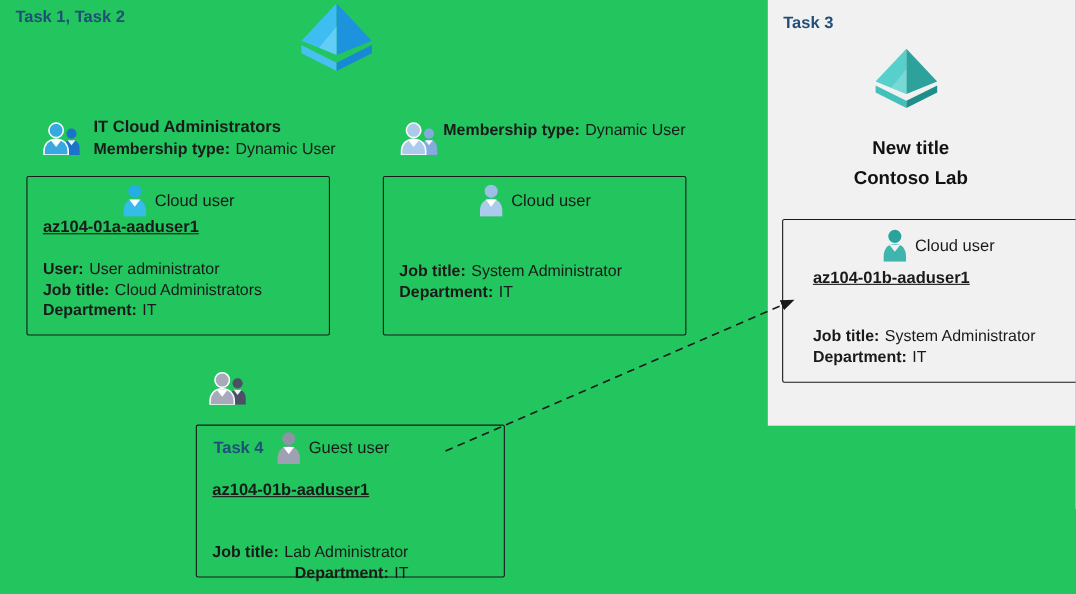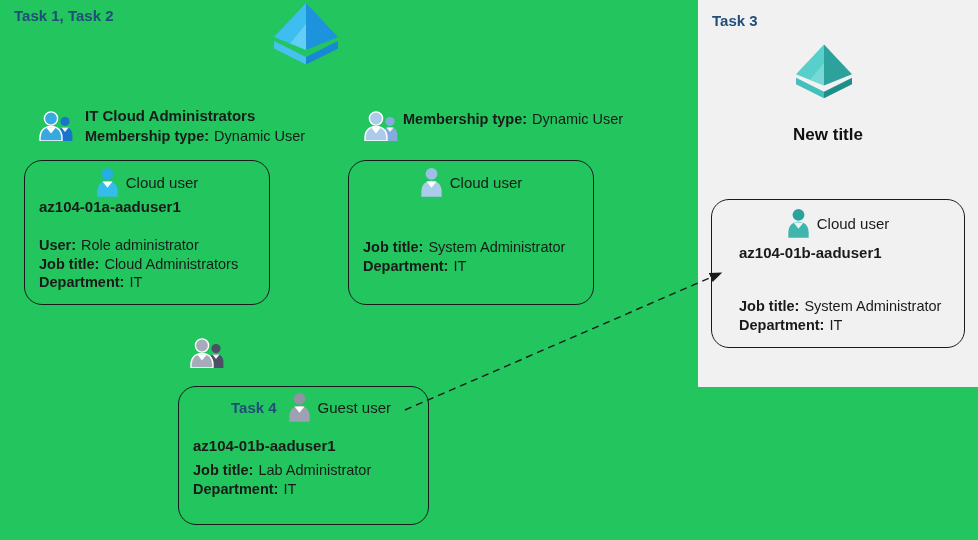--- a/index.html
+++ b/index.html
@@ -8,30 +8,31 @@
     font-family:"Liberation Sans", sans-serif; color:#1a1a1a; overflow:hidden;
   }
   .abs { position:absolute; }
   .panel { position:absolute; background:#f1f1f2; }
   .task-heading { font-size:15px; font-weight:bold; color:#1f4e79; }
   .tenant-label { font-size:17px; font-weight:bold; color:#111; text-align:center; }
   .group-title { font-size:15px; font-weight:bold; white-space:nowrap; }
   .group-sub { font-size:14.5px; margin-top:4px; white-space:nowrap; }
   .fv { padding-left:5px; }
   .card {
-    position:absolute; border:1.4px solid #1a1a1a; border-radius:18px;
+    position:absolute; border:1.4px solid #1a1a1a; border-radius:2px;
     background:transparent;
+    padding-left:30px;
   }
   .card .header {
     position:absolute; top:6px; left:0; right:0;
     display:flex; justify-content:center; align-items:center; gap:7px;
     font-size:15px; white-space:nowrap;
   }
-  .card .header.left-align { justify-content:center; padding-left:15px; }
-  .card .name { position:absolute; left:14px; font-size:15px; font-weight:bold; white-space:nowrap; }
+  .card .header.left-align { justify-content:flex-start; padding-left:15px; }
+  .card .name { position:absolute; left:14px; font-size:15px; font-weight:bold; white-space:nowrap;text-decoration:underline; }
   .card .fields { position:absolute; left:14px; font-size:14.5px; line-height:18.5px; white-space:nowrap; }
   .tasklabel-inline { font-size:15px; font-weight:bold; color:#1f4e79; margin-right:4px; }
   svg { display:block; }
   .arrow-overlay { position:absolute; left:0; top:0; pointer-events:none; }
 </style>
 </head>
 <body>
 
 <div class="canvas">
 
@@ -88,21 +89,21 @@
         <svg width="23" height="30" viewBox="0 0 24 31">
           <circle cx="12" cy="7" r="6.2" fill="#25aee2"></circle>
           <path d="M12 14.2 C4.6 14.2 1.4 19.6 1.4 25.8 L1.4 31 L22.6 31 L22.6 25.8 C22.6 19.6 19.4 14.2 12 14.2 Z" fill="#35bce8"></path>
           <polygon points="6.8,14.9 17.2,14.9 12,21.6" fill="#ffffff"></polygon>
         </svg>
       </span>
       <span>Cloud user</span>
     </div>
     <div class="name" style="top:37px;">az104-01a-aaduser1</div>
     <div class="fields" style="top:75px;">
-      <div><b>User:</b><span class="fv">Role administrator</span></div>
+      <div><b>User:</b><span class="fv">User administrator</span></div>
       <div><b>Job title:</b><span class="fv">Cloud Administrators</span></div>
       <div><b>Department:</b><span class="fv">IT</span></div>
     </div>
   </div>
 
   <div class="card" style="left:348px; top:160px; width:244px; height:143px;">
     <div class="header">
       <span>
         <svg width="23" height="30" viewBox="0 0 24 31">
           <circle cx="12" cy="7" r="6.2" fill="#9dbfe5"></circle>
@@ -135,38 +136,39 @@
       <span>
         <svg width="23" height="30" viewBox="0 0 24 31">
           <circle cx="12" cy="7" r="6.2" fill="#8f93a4"></circle>
           <path d="M12 14.2 C4.6 14.2 1.4 19.6 1.4 25.8 L1.4 31 L22.6 31 L22.6 25.8 C22.6 19.6 19.4 14.2 12 14.2 Z" fill="#9da1b1"></path>
           <polygon points="6.8,14.9 17.2,14.9 12,21.6" fill="#ffffff"></polygon>
         </svg>
       </span>
       <span>Guest user</span>
     </div>
     <div class="name" style="top:50px;">az104-01b-aaduser1</div>
-    <div class="fields" style="top:74px;">
+    <div class="fields" style="top:106px;text-align:right;">
       <div><b>Job title:</b><span class="fv">Lab Administrator</span></div>
       <div><b>Department:</b><span class="fv">IT</span></div>
     </div>
   </div>
 
   <div class="abs task-heading" style="left:712px; top:12px;">Task 3</div>
 
   <div class="abs" style="left:789px; top:39px;">
     <svg width="70" height="65" viewBox="0 0 80 64">
       <polygon points="40,1 8,35 40,48" fill="#57cfca"></polygon>
       <polygon points="40,1 72,35 40,48" fill="#2da29c"></polygon>
       <polygon points="40,22 24,41.5 40,48" fill="#8be0dc" opacity="0.6"></polygon>
       <polygon points="8,39 40,55 40,62.5 8,46.5" fill="#44c0ba"></polygon>
       <polygon points="72,39 40,55 40,62.5 72,46.5" fill="#1d8e88"></polygon>
     </svg>
   </div>
   <div class="abs tenant-label" style="left:748px; top:125px; width:160px;">New  title</div>
+  <div class="abs tenant-label" style="left:748px; top:152px; width:160px;">Contoso Lab</div>
 
   <div class="card" style="left:711px; top:199px; width:252px; height:147px;">
     <div class="header" style="top:8px;">
       <span>
         <svg width="23" height="30" viewBox="0 0 24 31">
           <circle cx="12" cy="7" r="6.2" fill="#2ba39d"></circle>
           <path d="M12 14.2 C4.6 14.2 1.4 19.6 1.4 25.8 L1.4 31 L22.6 31 L22.6 25.8 C22.6 19.6 19.4 14.2 12 14.2 Z" fill="#3fb5ae"></path>
           <polygon points="6.8,14.9 17.2,14.9 12,21.6" fill="#f1f1f2"></polygon>
         </svg>
       </span>

